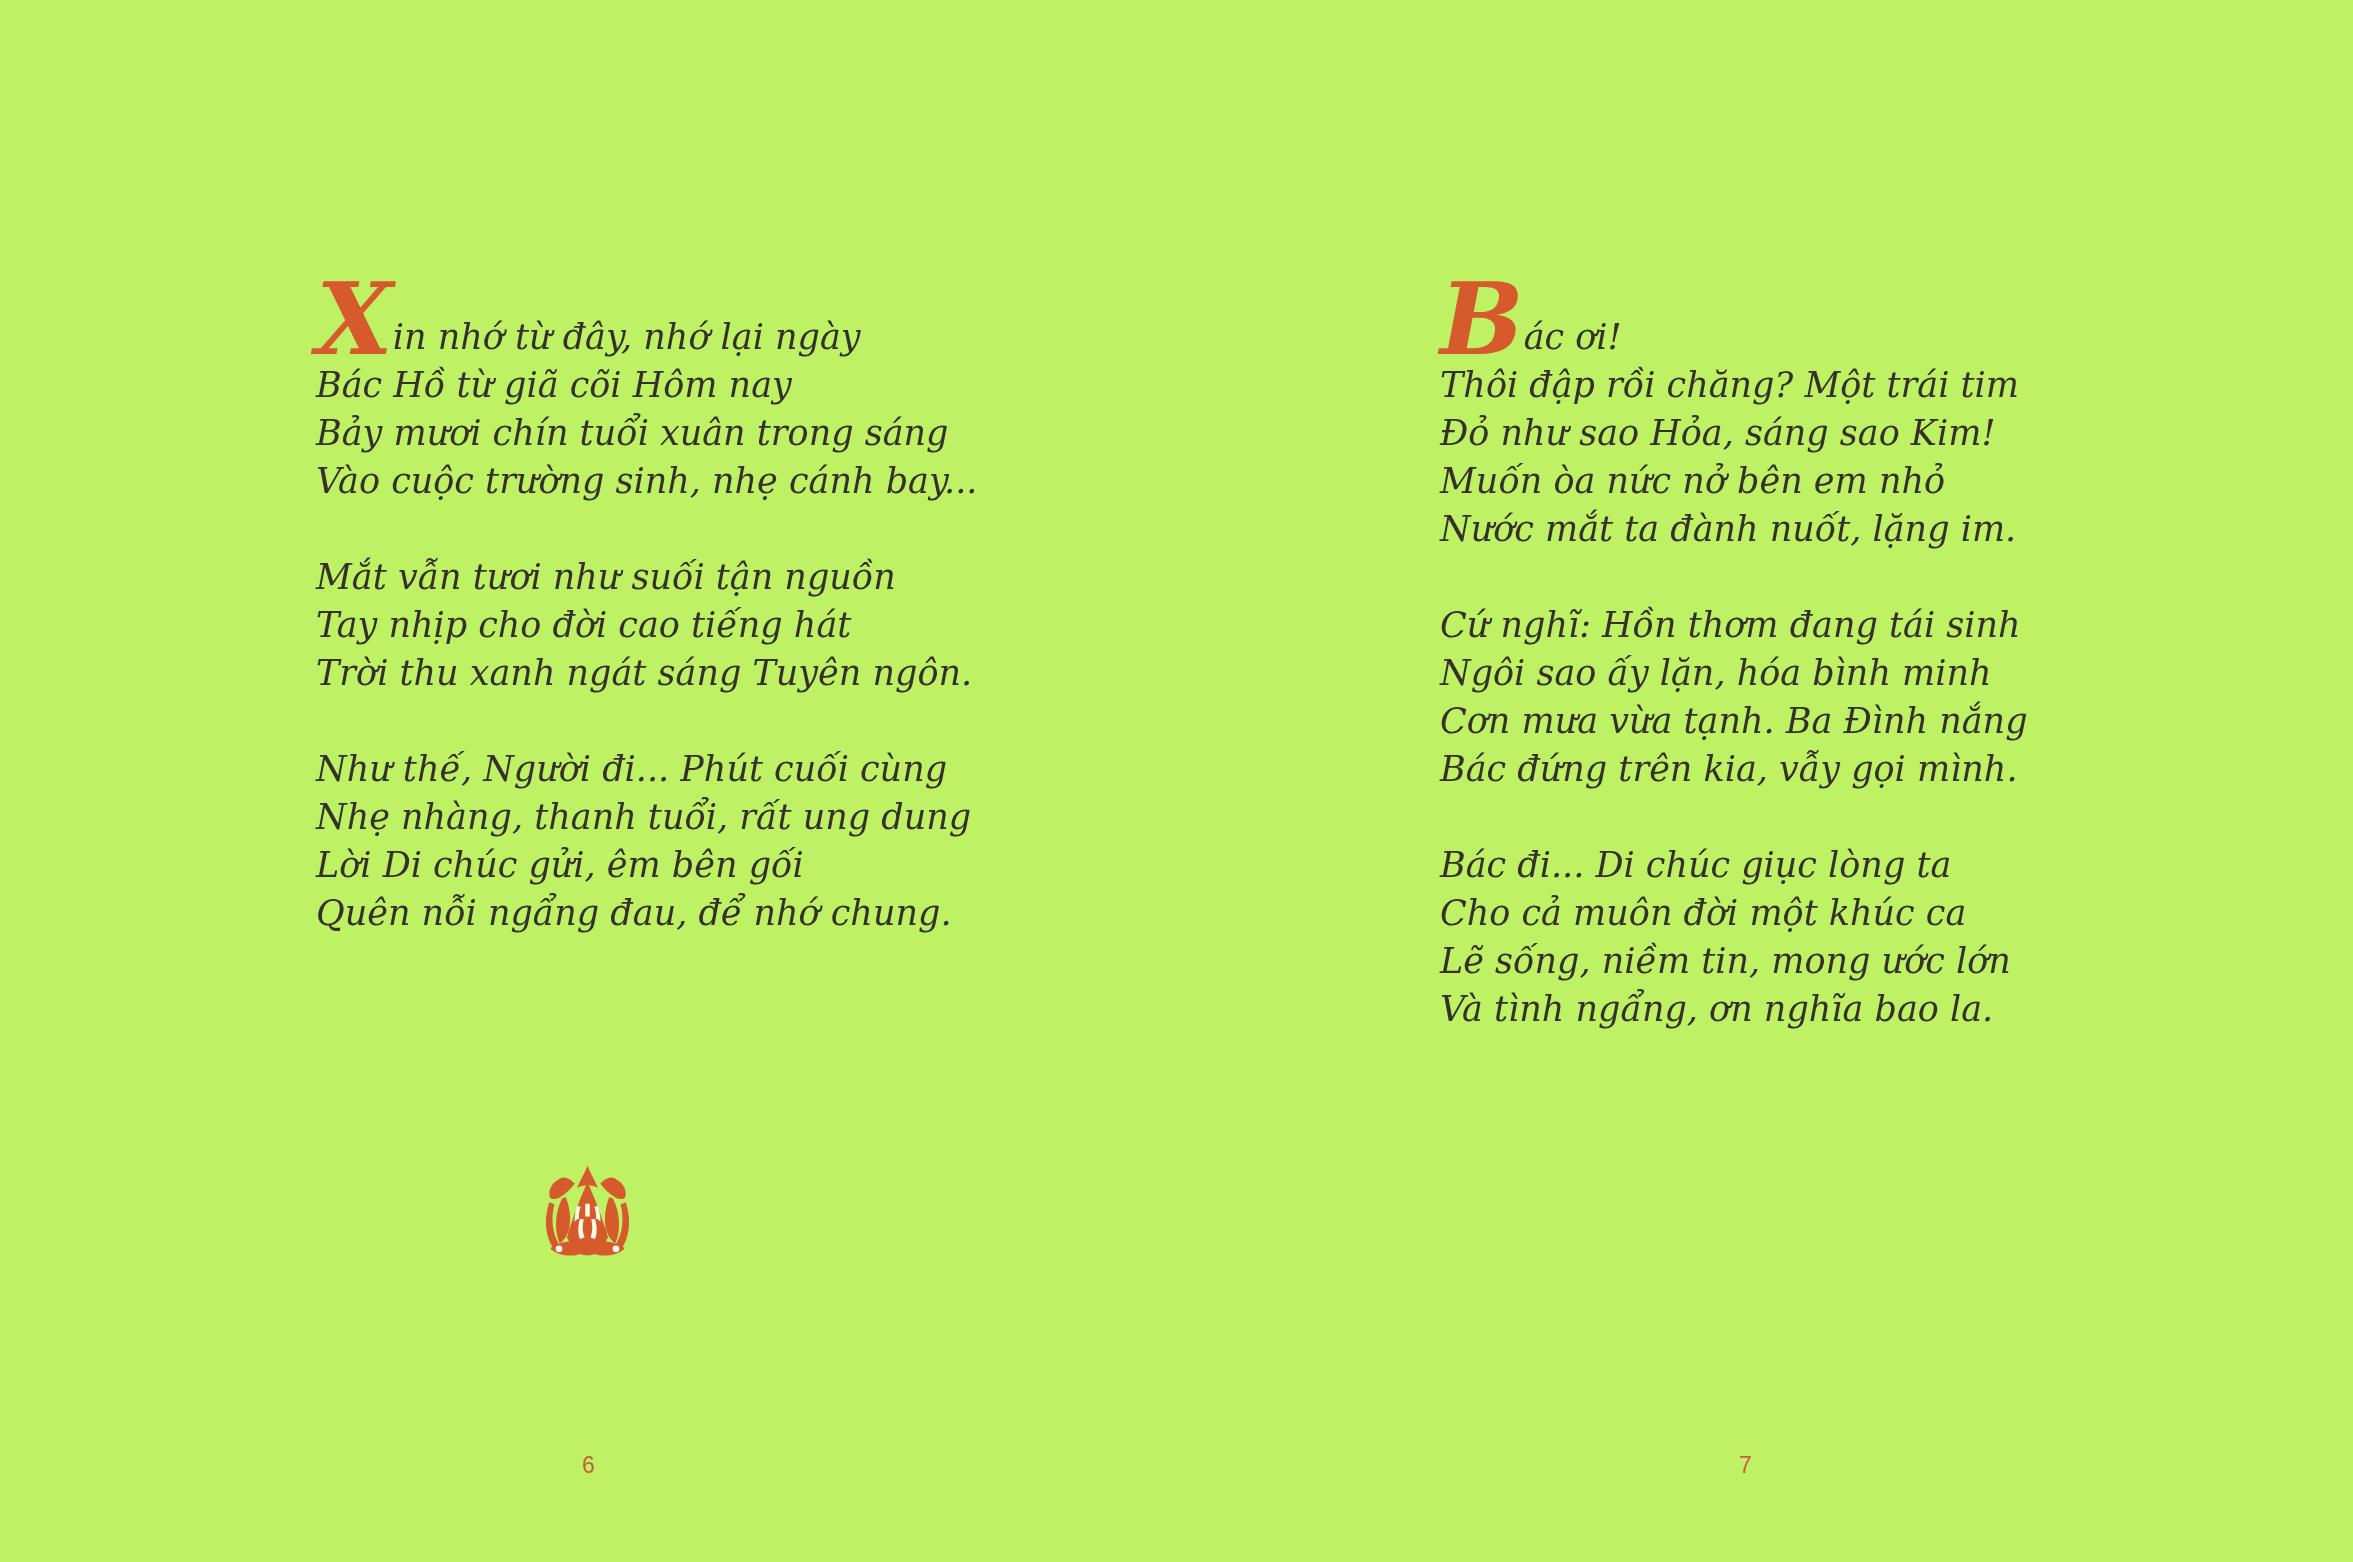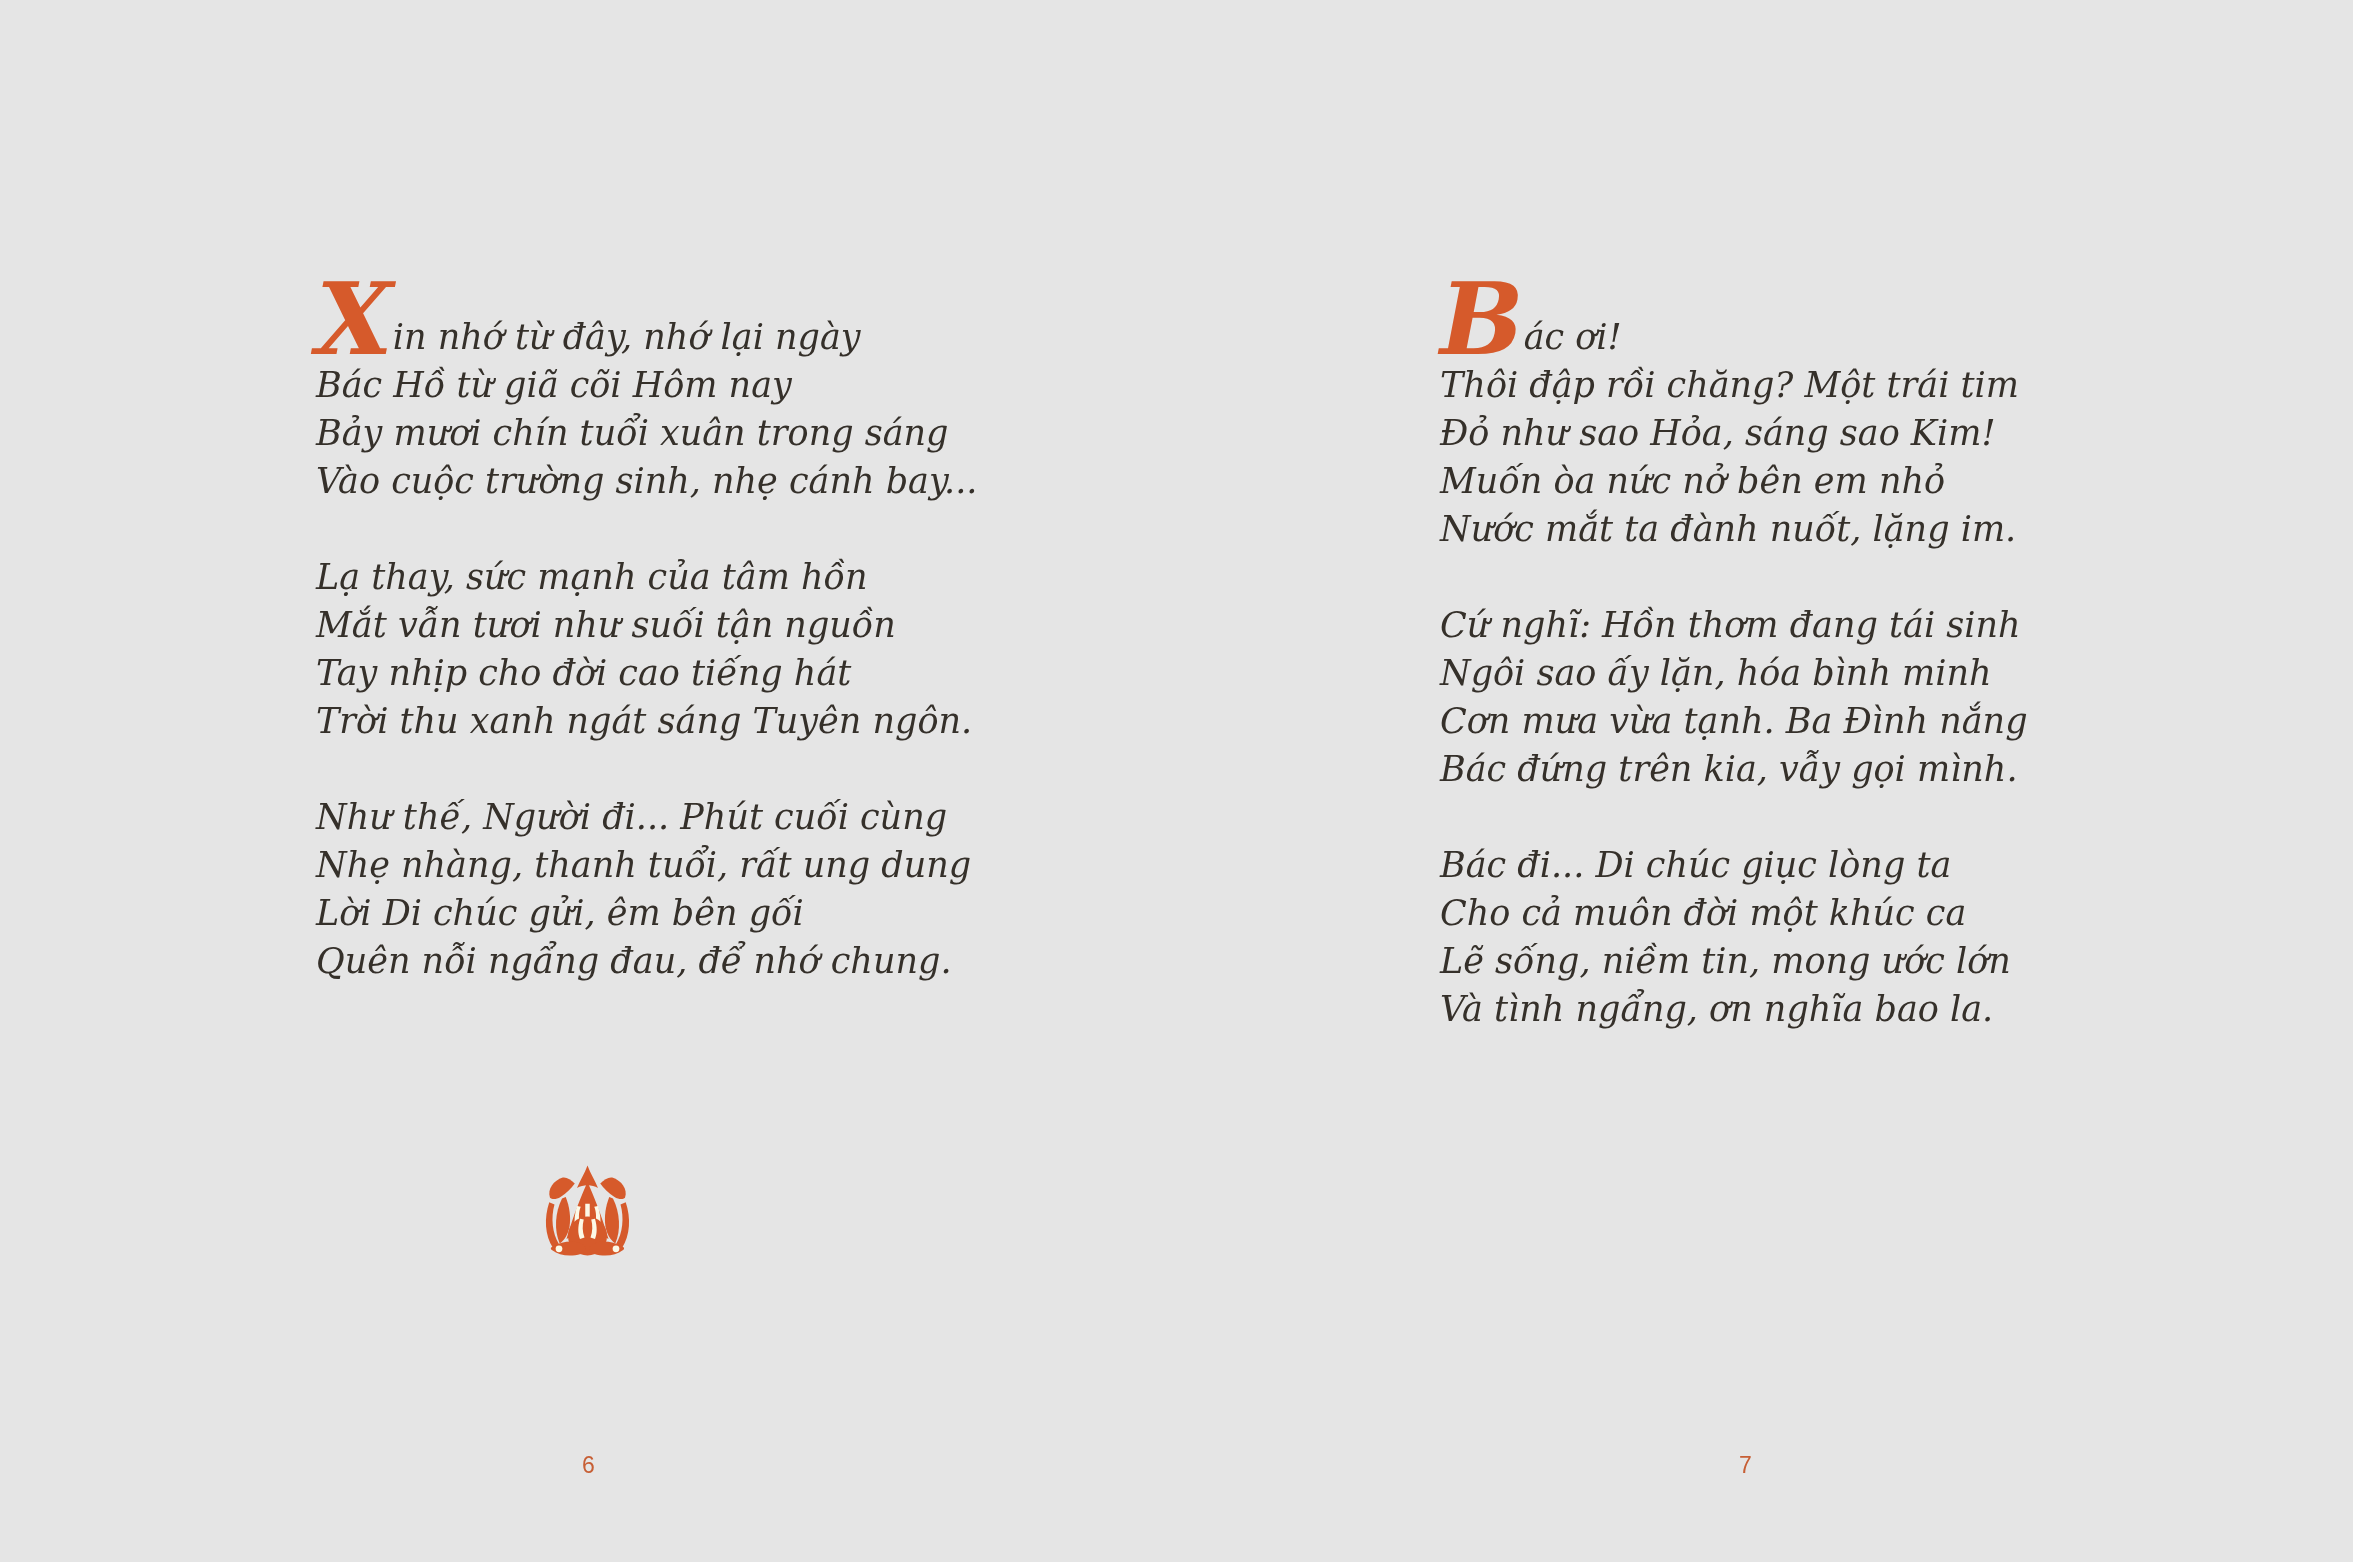--- a/index.html
+++ b/index.html
@@ -1,20 +1,20 @@
 <!DOCTYPE html>
 <html style="font-size:12px"><head>
 <meta charset="utf-8">
 <style>
   html, body { margin: 0; padding: 0; }
   .spread {
     position: relative;
     width: 2354px;
     height: 1563px;
-    background: #e5e5e5;
+    background: #bef264;
     overflow: hidden;
     font-family: "DejaVu Serif", serif;
   }
   .poem {
     position: absolute;
     top: 313px;
     font-style: italic;
     font-size: 35px;
     line-height: 48px;
     color: #35302A;
@@ -67,21 +67,20 @@
 <div class="spread">
 
   <div class="poem poem-left">
     <div class="stanza">
       <div class="line"><span class="dropcap">X</span><span>in nhớ từ đây, nhớ lại ngày</span></div>
       <div class="line">Bác Hồ từ giã cõi Hôm nay</div>
       <div class="line">Bảy mươi chín tuổi xuân trong sáng</div>
       <div class="line">Vào cuộc trường sinh, nhẹ cánh bay...</div>
     </div>
     <div class="stanza">
-      <div class="line">Lạ thay, sức mạnh của tâm hồn</div>
       <div class="line">Mắt vẫn tươi như suối tận nguồn</div>
       <div class="line">Tay nhịp cho đời cao tiếng hát</div>
       <div class="line">Trời thu xanh ngát sáng Tuyên ngôn.</div>
     </div>
     <div class="stanza">
       <div class="line">Như thế, Người đi... Phút cuối cùng</div>
       <div class="line">Nhẹ nhàng, thanh tuổi, rất ung dung</div>
       <div class="line">Lời Di chúc gửi, êm bên gối</div>
       <div class="line">Quên nỗi ngẩng đau, để nhớ chung.</div>
     </div>

